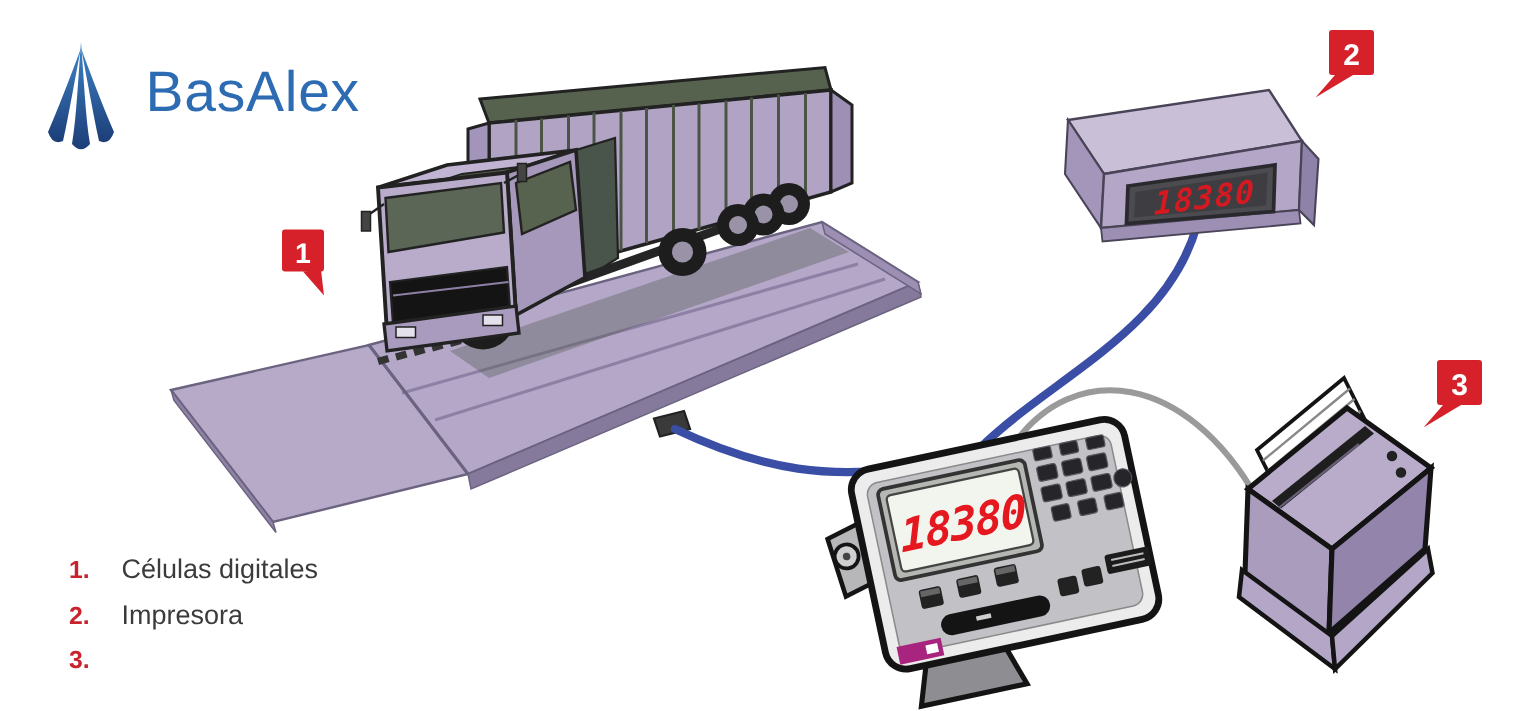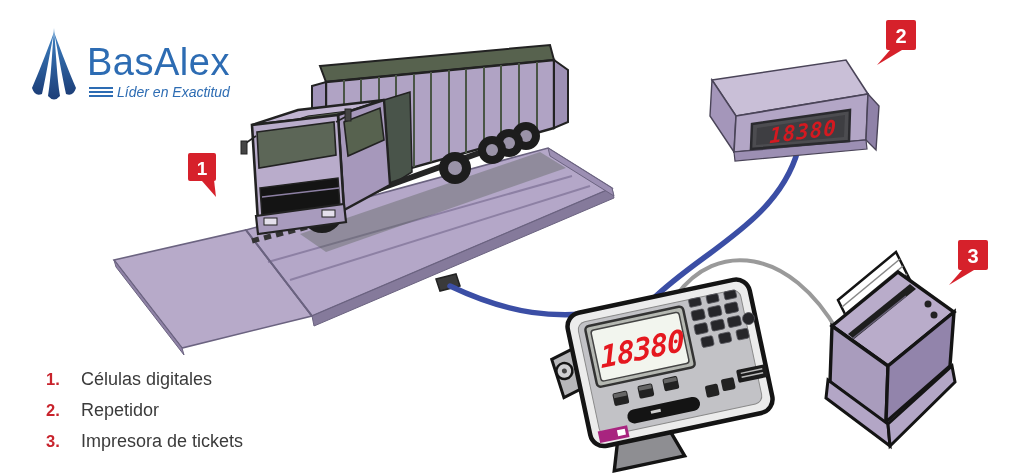--- a/index.html
+++ b/index.html
@@ -1,21 +1,21 @@
 <!DOCTYPE html>
 <html><head>
 <meta charset="utf-8">
 <style>
   html,body{margin:0;padding:0;background:#fff;}
   .canvas{position:relative;width:1024px;height:474px;background:#ffffff;overflow:hidden;
           font-family:"Liberation Sans",sans-serif;}
   .scene-svg{position:absolute;left:0;top:0;}
 
   
-  .logo{position:absolute;left:28px;top:26px;display:flex;align-items:flex-start;gap:7px;}
+  .logo{position:absolute;left:28px;top:26px;display:flex;align-items:flex-start;gap:17px;}
   .logo-mark{width:52px;height:80px;flex:0 0 auto;}
   .logo-textcol{display:flex;flex-direction:column;align-items:flex-end;margin-top:17px;}
   .logo-brand{font-size:38px;line-height:1;color:#2d6cb3;letter-spacing:.5px;}
   .logo-tagline-row{display:flex;align-items:center;gap:4px;margin-top:3px;}
   .tagline-lines{width:24px;height:10px;
     background:repeating-linear-gradient(to bottom,#2d6cb3 0,#2d6cb3 1.8px,transparent 1.8px,transparent 4.2px);}
   .logo-tagline{font-size:14px;font-style:italic;color:#2d6cb3;}
 
   
   .legend{position:absolute;left:46px;top:369px;}
@@ -262,35 +262,30 @@
       <path d="M26,6 C34,28 42,48 48,62 Q45,71 38,68 C34,50 30,26 26,6 Z" fill="url(#lgA)"></path>
       <defs>
         <linearGradient id="lgA" x1="0" y1="0" x2="0" y2="1">
           <stop offset="0" stop-color="#3e82c4"></stop>
             <stop offset="1" stop-color="#1c3e78"></stop>
         </linearGradient>
       </defs>
     </svg>
     <div class="logo-textcol">
       <div class="logo-brand">BasAlex</div>
-      <div class="logo-tagline-row">
-        <span class="tagline-lines"></span>
-        <span class="logo-tagline">Líder en Exactitud</span>
-      </div>
     </div>
   </div>
 
   <div class="legend">
     <div class="legend-row">
       <span class="legend-num">1.</span>
       <span class="legend-label">Células digitales</span>
     </div>
     <div class="legend-row">
       <span class="legend-num">2.</span>
-      <span class="legend-label">Repetidor</span>
+      <span class="legend-label">Impresora</span>
     </div>
     <div class="legend-row">
       <span class="legend-num">3.</span>
-      <span class="legend-label">Impresora de tickets</span>
     </div>
   </div>
 
 </div>
 
 </body></html>

